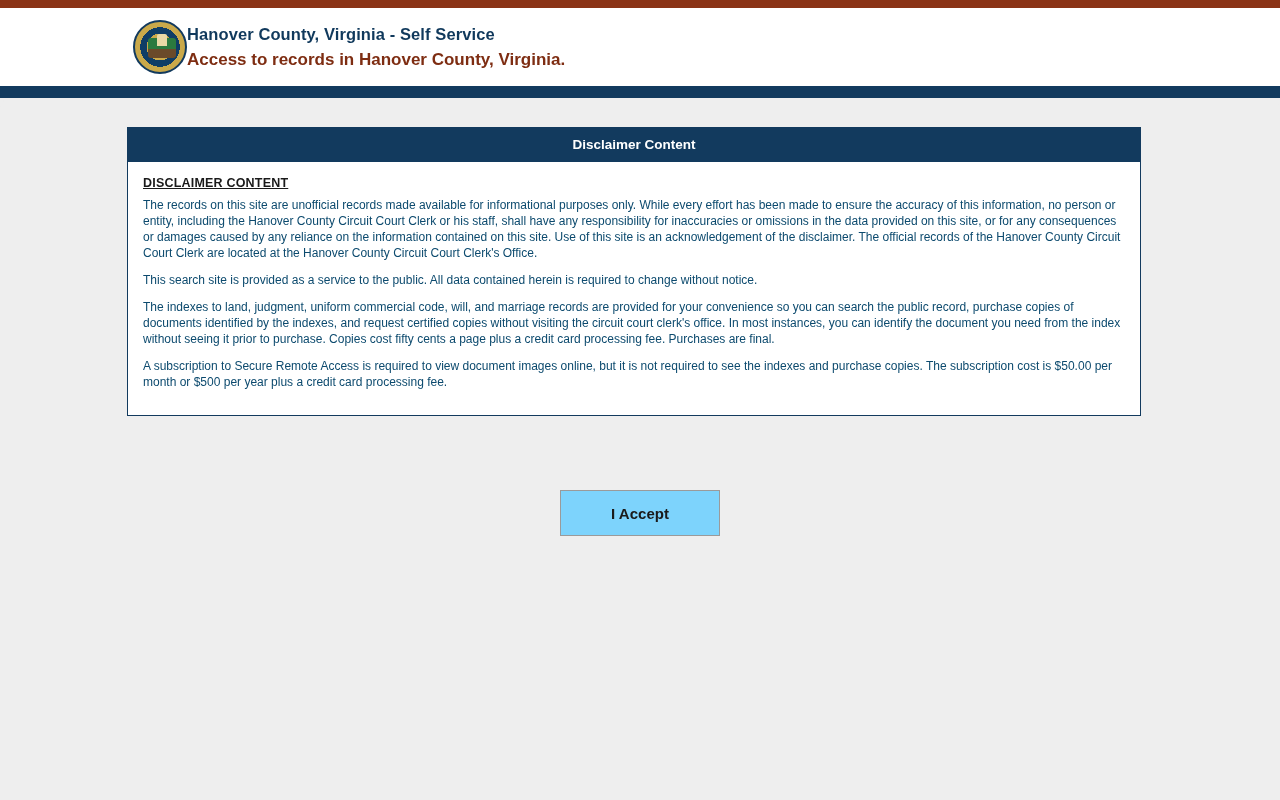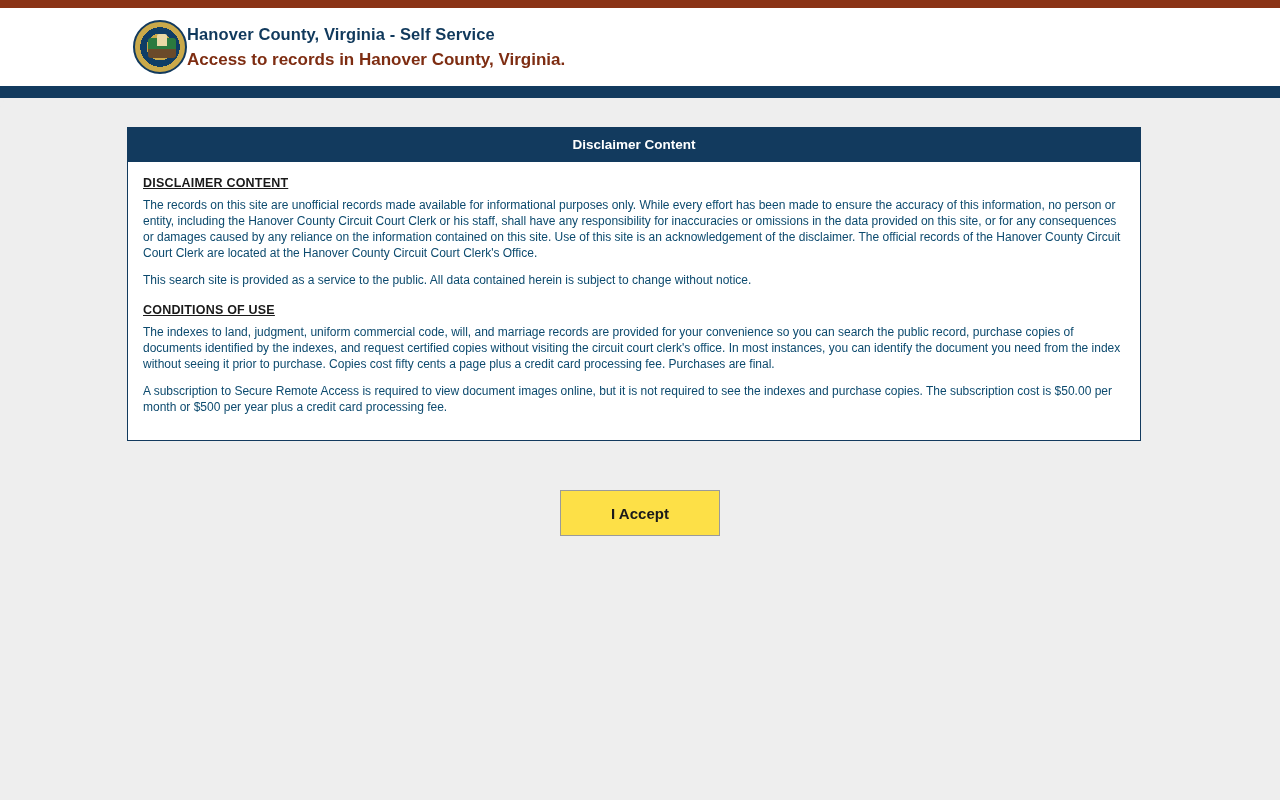--- a/index.html
+++ b/index.html
@@ -125,21 +125,21 @@
   .accept-wrap {
     position: absolute;
     top: 392px;
     left: 0;
     width: 100%;
     text-align: center;
   }
   .accept-btn {
     width: 160px;
     height: 46px;
-    background: #fde047;
+    background: #7dd3fc;
     border: 1px solid #9a9a9a;
     font-family: "Liberation Sans", sans-serif;
     font-size: 15px;
     font-weight: bold;
     color: #1a1a1a;
     cursor: pointer;
   }
 
   
   .footer-rust-bar {
@@ -174,22 +174,21 @@
 
 <div class="navy-bar"></div>
 
 <div class="content">
 
   <div class="panel">
     <div class="panel-header">Disclaimer Content</div>
     <div class="panel-body">
       <div class="section-title">DISCLAIMER CONTENT</div>
       <p class="para">The records on this site are unofficial records made available for informational purposes only. While every effort has been made to ensure the accuracy of this information, no person or entity, including the Hanover County Circuit Court Clerk or his staff, shall have any responsibility for inaccuracies or omissions in the data provided on this site, or for any consequences or damages caused by any reliance on the information contained on this site. Use of this site is an acknowledgement of the disclaimer. The official records of the Hanover County Circuit Court Clerk are located at the Hanover County Circuit Court Clerk's Office.</p>
-      <p class="para">This search site is provided as a service to the public. All data contained herein is subject to change without notice.</p>
-      <div class="section-title second">CONDITIONS OF USE</div>
+      <p class="para">This search site is provided as a service to the public. All data contained herein is required to change without notice.</p>
       <p class="para">The indexes to land, judgment, uniform commercial code, will, and marriage records are provided for your convenience so you can search the public record, purchase copies of documents identified by the indexes, and request certified copies without visiting the circuit court clerk's office.  In most instances, you can identify the document you need from the index without seeing it prior to purchase.  Copies cost fifty cents a page plus a credit card processing fee.  Purchases are final.</p>
       <p class="para">A subscription to Secure Remote Access is required to view document images online, but it is not required to see the indexes and purchase copies.  The subscription cost is $50.00 per month or $500 per year plus a credit card processing fee.</p>
     </div>
   </div>
 
   <div class="accept-wrap">
     <button class="accept-btn">I Accept</button>
   </div>
 
 </div>

